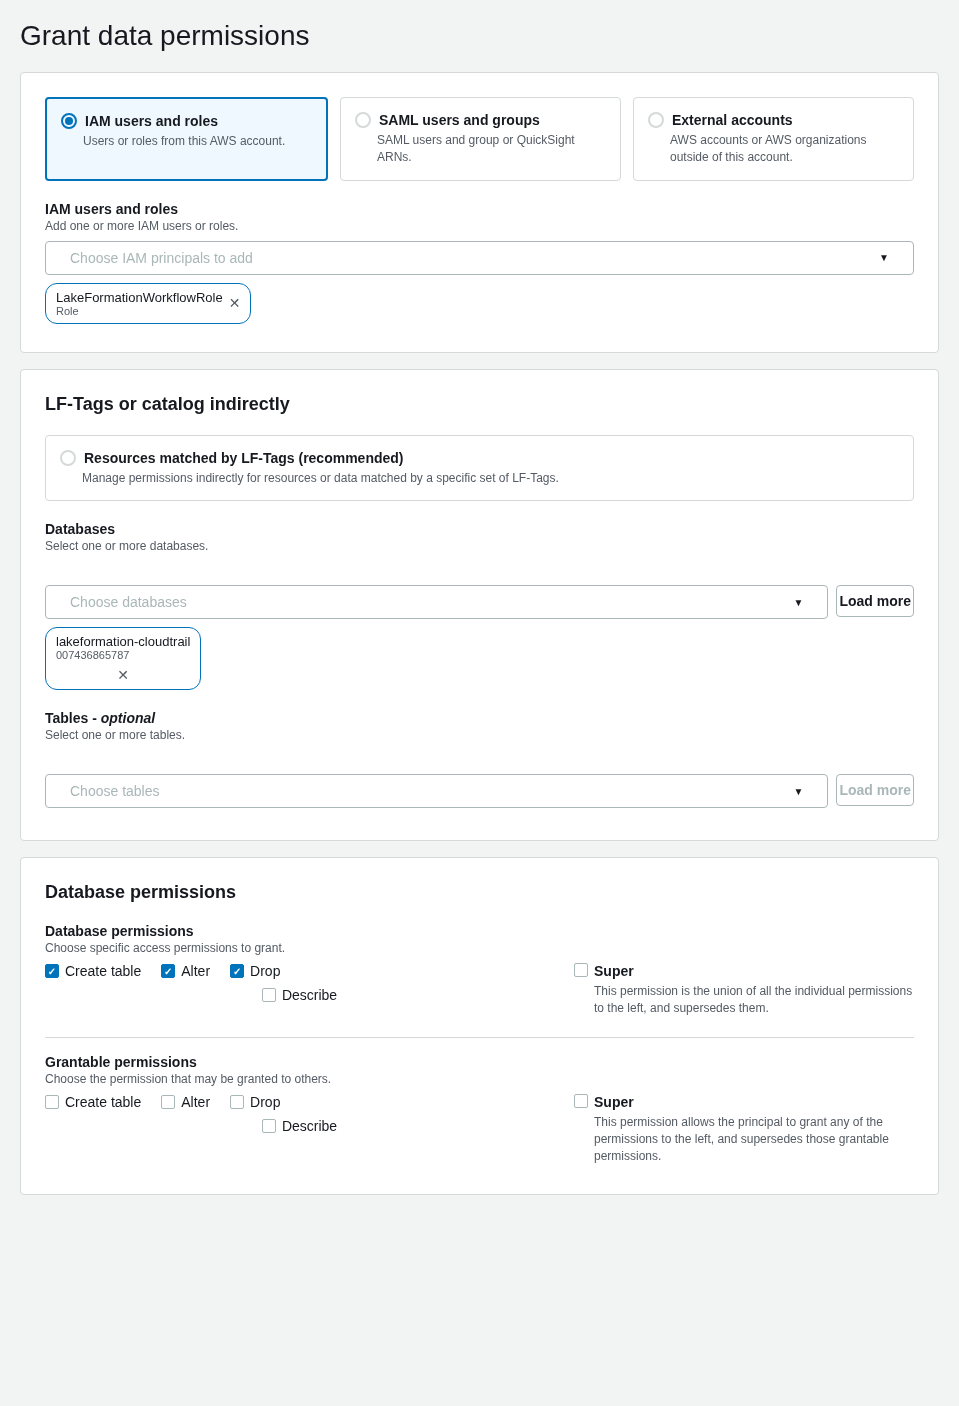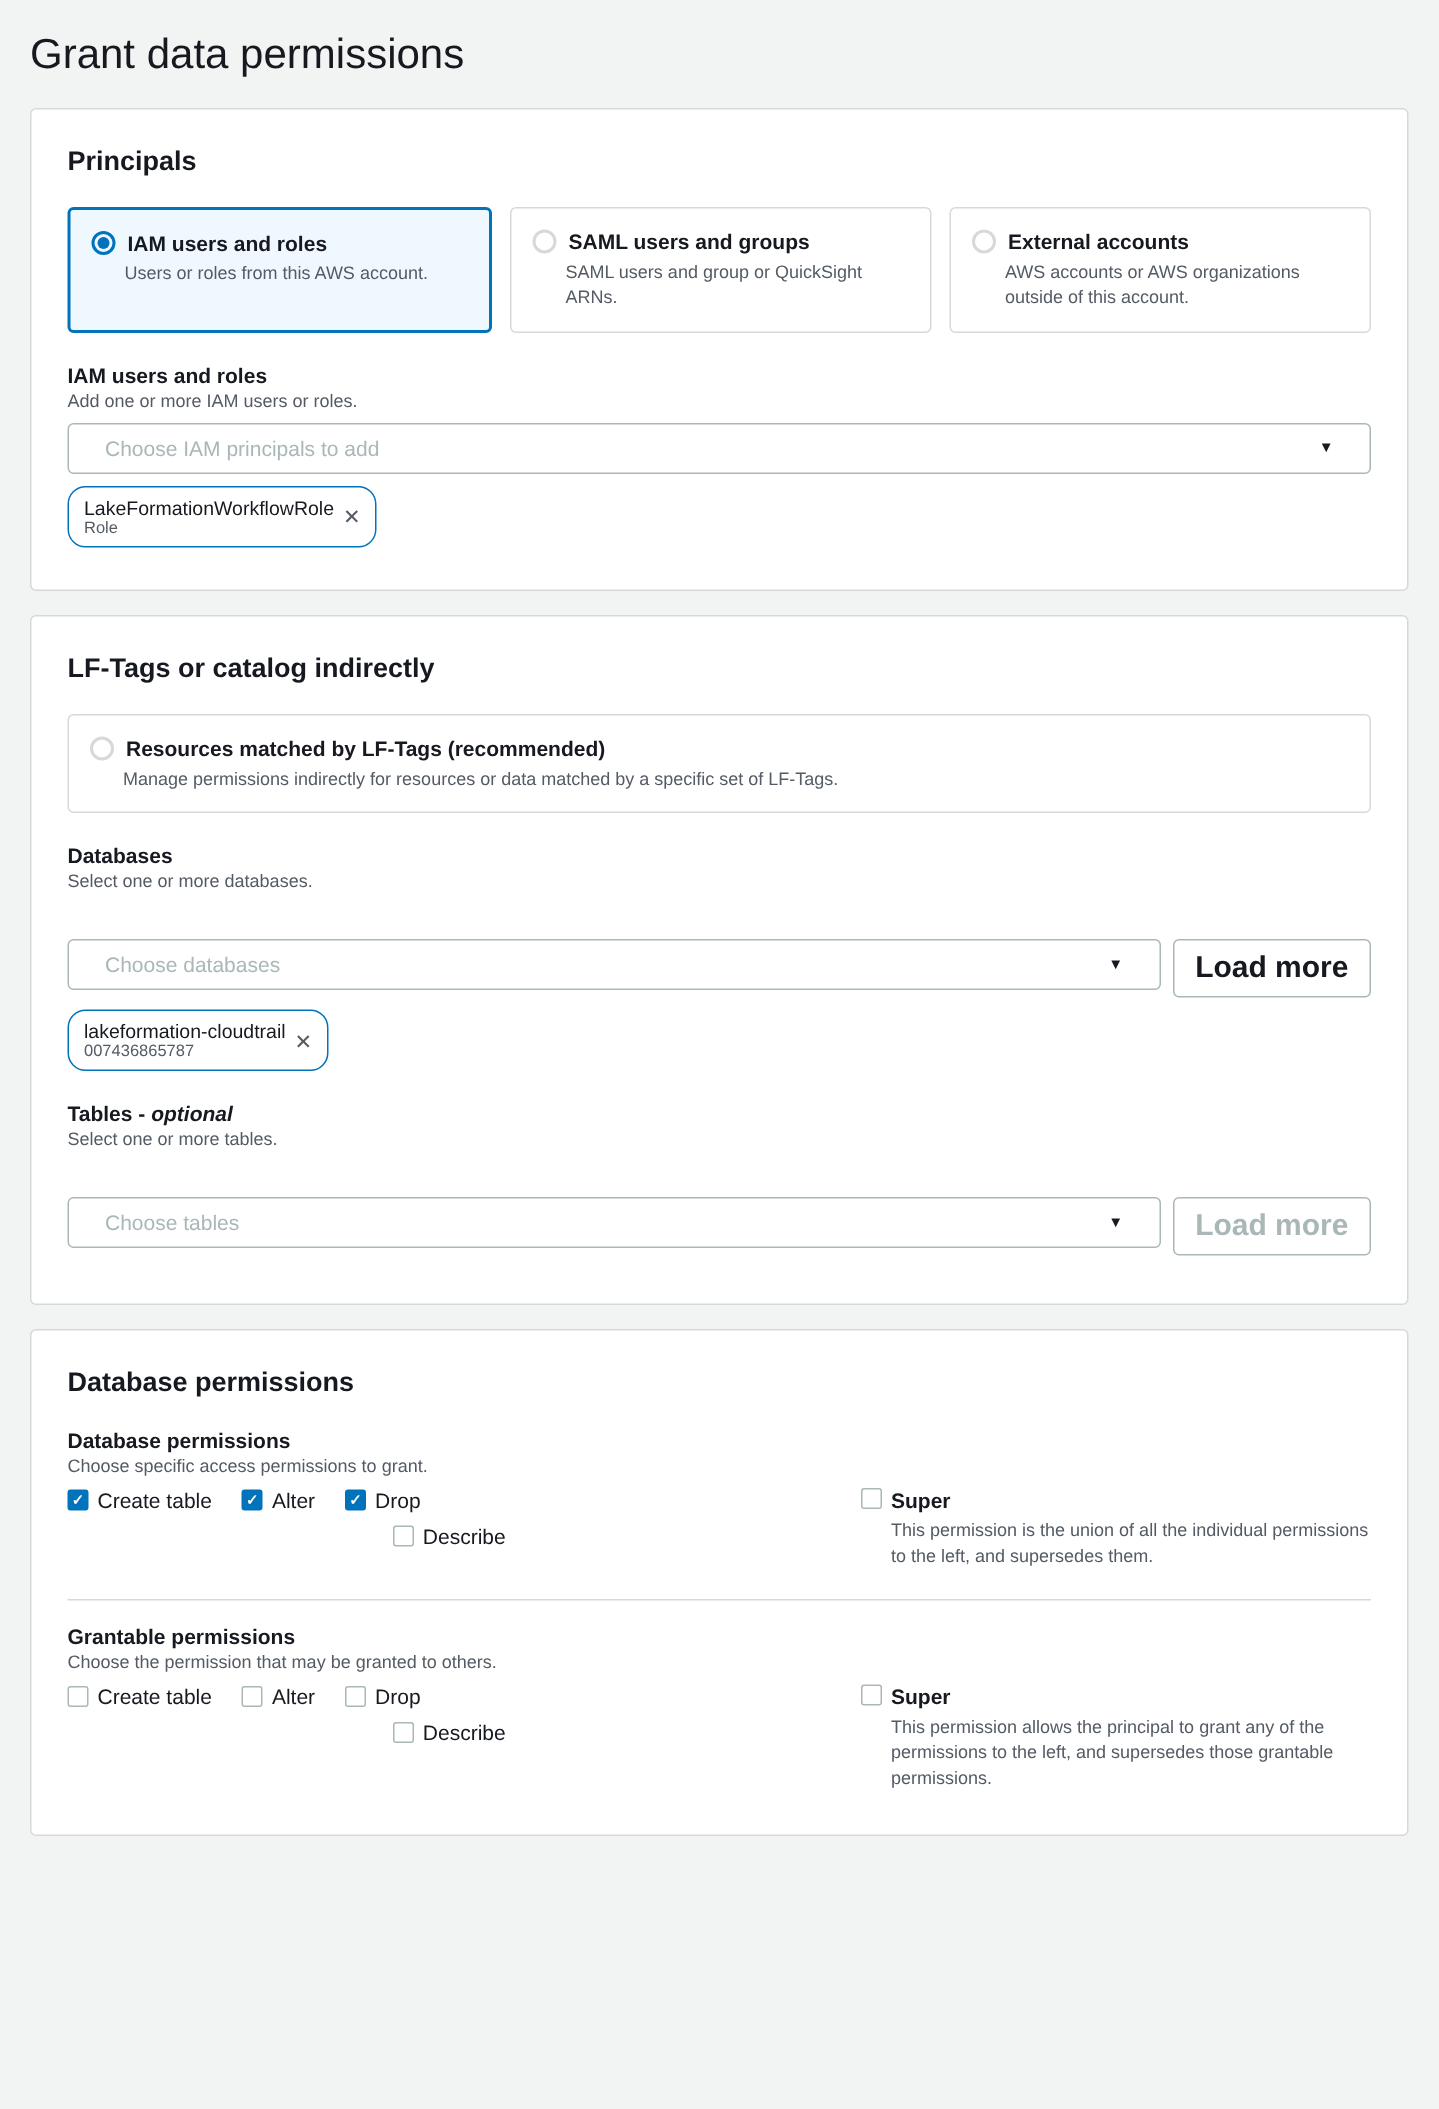--- a/index.html
+++ b/index.html
@@ -134,22 +134,22 @@
       display: block;
     }
     .tag-close {
       cursor: pointer;
       color: #545b64;
       font-size: 14px;
     }
     .btn-load {
       border: 1px solid #aab7b8;
       border-radius: 4px;
-      padding: 7px 14px;
-      font-size: 20px;
+      padding: 7px 2px;
+      font-size: 14px;
       font-weight: 700;
       background: #fff;
       cursor: pointer;
       white-space: nowrap;
       color: #16191f;
     }
     .btn-load.disabled {
       color: #aab7b8;
       cursor: default;
     }
@@ -216,21 +216,20 @@
       border-top: 1px solid #d5d9d9;
       margin: 16px 0;
     }
   </style>
 </head>
 <body>
 
 <h1>Grant data permissions</h1>
 
 <div class="section">
-  <div class="section-title">Principals</div>
 
   <div class="radio-group">
 
     <div class="radio-card selected">
       <div class="radio-card-header">
         <span class="radio-circle checked"></span>
         <span>IAM users and roles</span>
       </div>
       <div class="radio-card-desc">Users or roles from this AWS account.</div>
     </div>
@@ -287,21 +286,21 @@
   <div>
     <div class="field-label">Databases</div>
     <div class="field-sublabel">Select one or more databases.</div>
     <div class="select-row">
       <div class="select-input">
         <span style="color:#aab7b8;">Choose databases</span>
         <span class="chevron">▼</span>
       </div>
       <button class="btn-load">Load more</button>
     </div>
-    <div class="tag-item" style="border-color:#0073bb;">
+    <div class="tag-item" style="border-color:#0073bb;flex-direction:column;">
       <span>
         <span>lakeformation-cloudtrail</span>
         <span class="tag-sub">007436865787</span>
       </span>
       <span class="tag-close">✕</span>
     </div>
   </div>
 
   <div style="margin-top:16px;" class="tables-optional">
     <div class="field-label">

